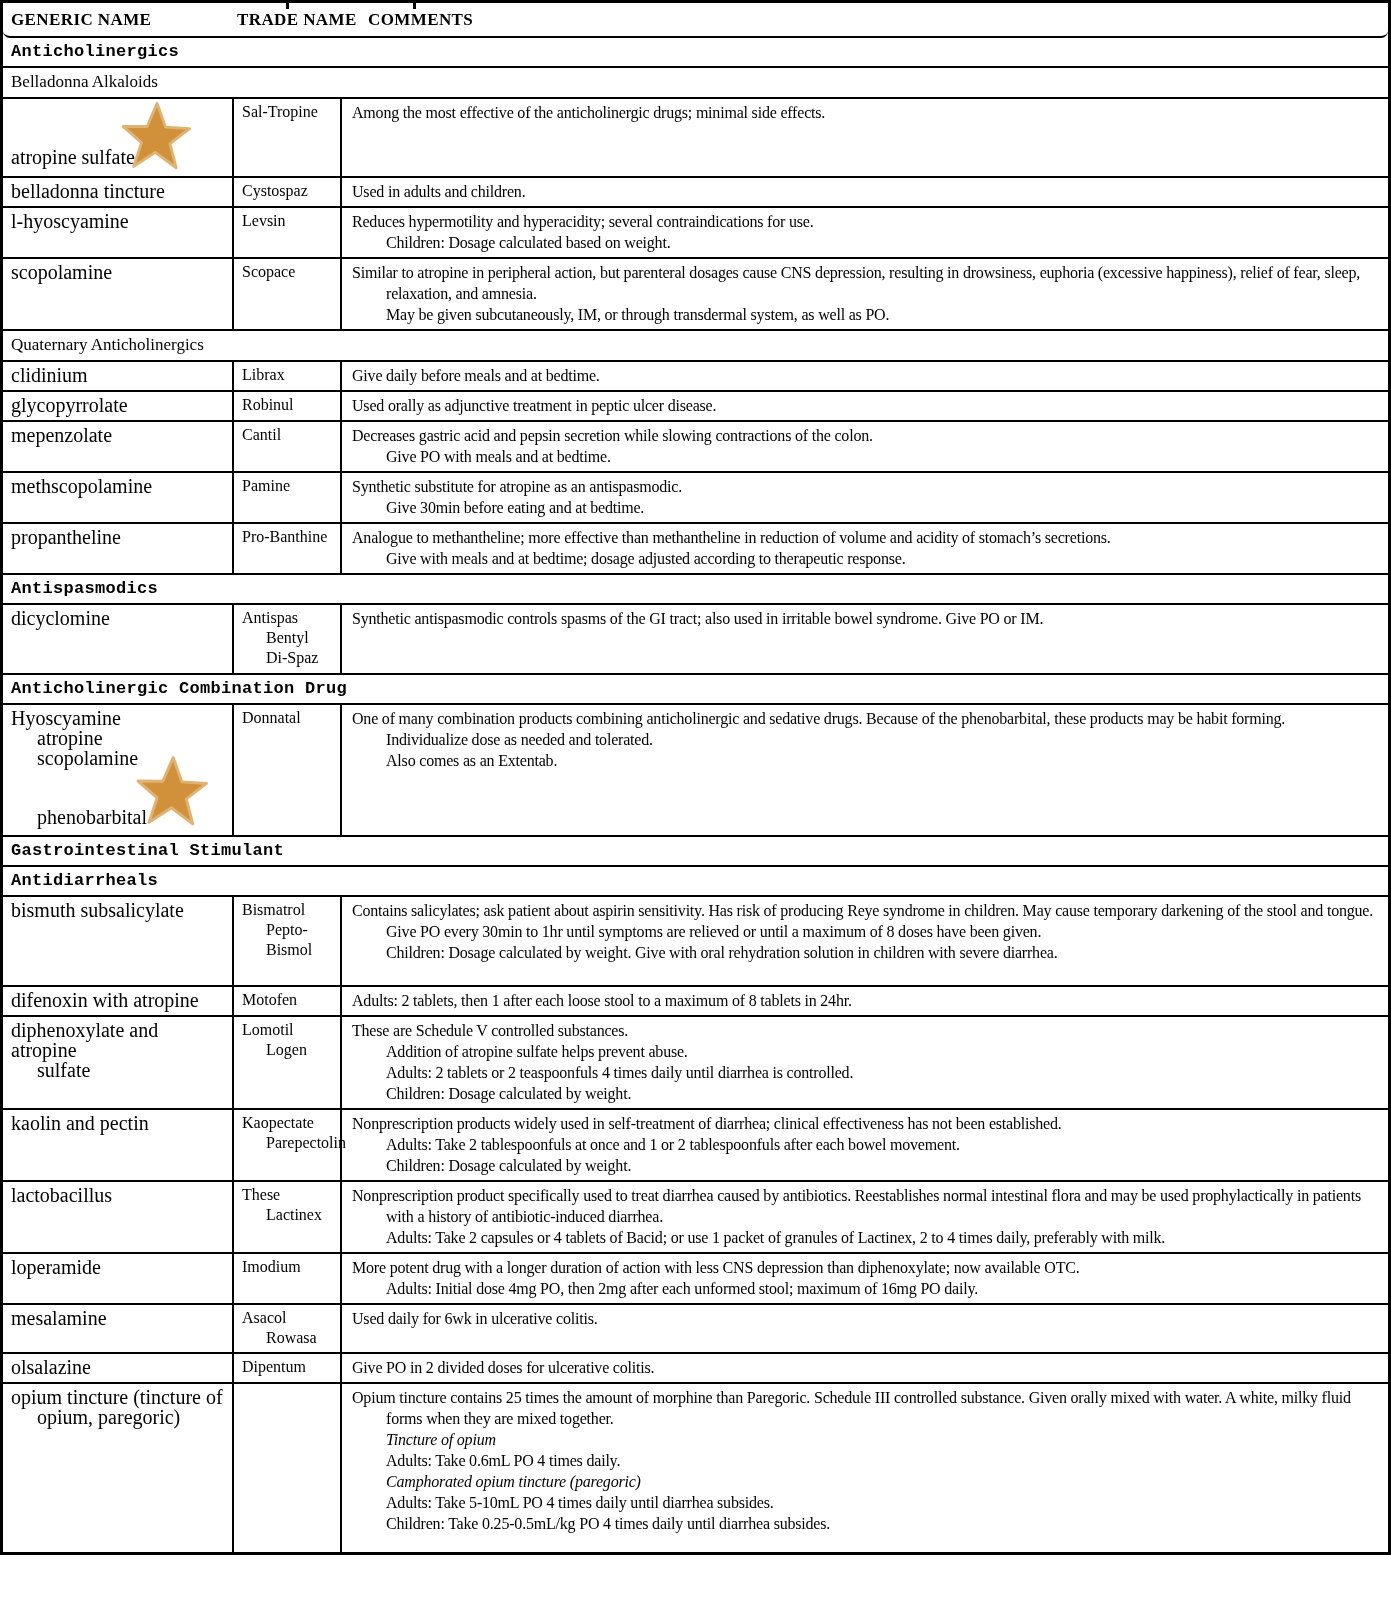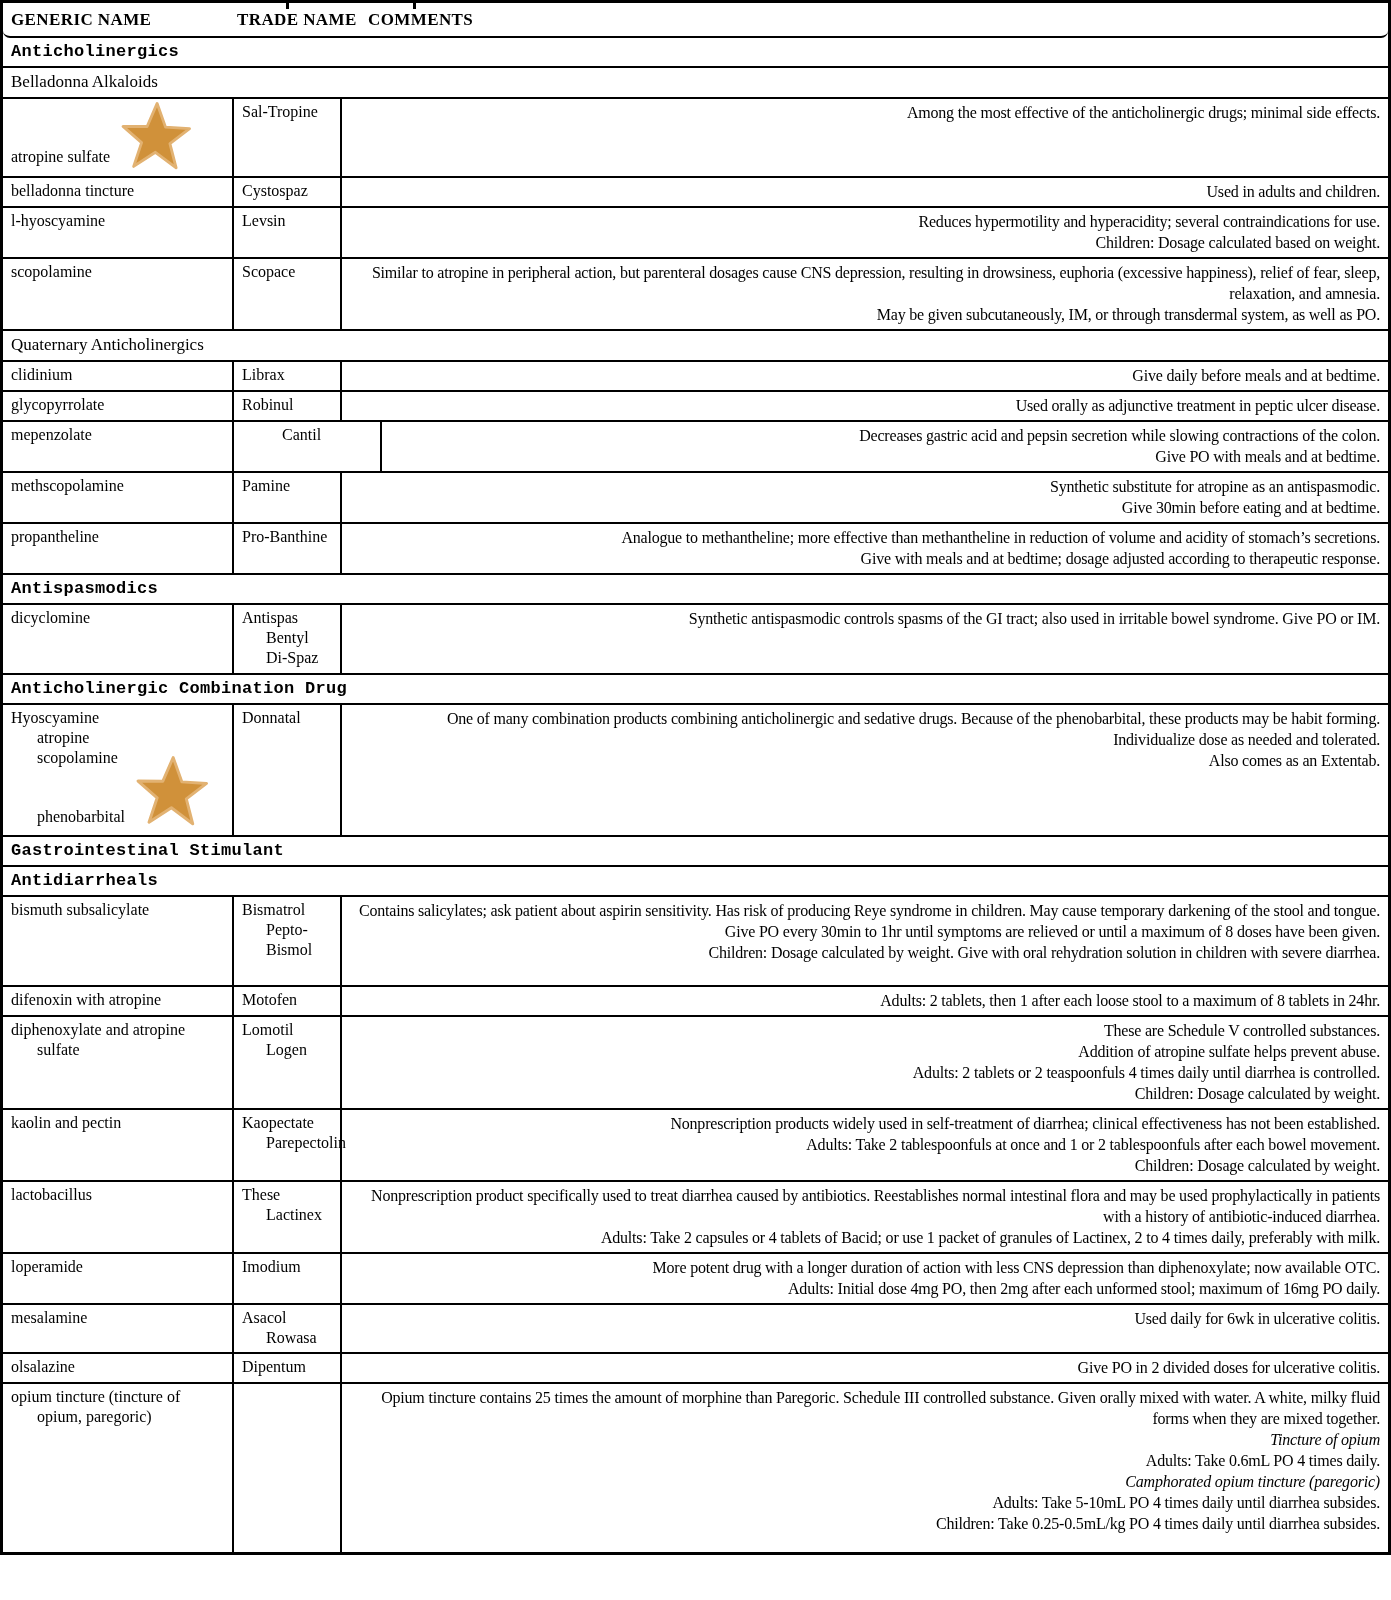--- a/index.html
+++ b/index.html
@@ -35,23 +35,23 @@
   .header-row .h2 { width:131px; }
   .header-row .h3 { flex:1; }
 
   .row { display:flex; border-bottom:2px solid #000; }
   .row:last-child { border-bottom:none; }
 
   .hrow { display:block; padding:4px 8px 5px 8px; font-size:17px; min-height:28px; }
   .hrow.sec { font-weight:bold; letter-spacing:0.3px;font-family:Liberation Mono, monospace; }
 
   .cell { padding:3px 6px 4px 8px; }
-  .cell.g { width:231px; border-right:2px solid #000; font-size:16px; line-height:20px; }
+  .cell.g { width:231px; border-right:2px solid #000; font-size:20px; line-height:20px; }
   .cell.t { width:108px; border-right:2px solid #000; font-size:16px; line-height:20px; }
-  .cell.c { flex:1; padding-left:10px; padding-right:8px; font-size:16px; line-height:21px; letter-spacing:-0.2px;text-align:right; }
+  .cell.c { flex:1; padding-left:10px; padding-right:8px; font-size:16px; line-height:21px; letter-spacing:-0.2px; }
 
   .gline { display:block; }
   .gline.ind { padding-left:26px; }
   .tline { display:block; }
   .tline.ind { padding-left:24px; }
 
   .cmt { padding-left:34px; }
   .cmt.hang { text-indent:-34px; }
   .cmt.ind { text-indent:0; }
   .cmt.it { font-style:italic; }
@@ -149,21 +149,21 @@
         <div class="cell g">
           <span class="gline">glycopyrrolate</span>
         </div>
         <div class="cell t">
           <span class="tline">Robinul</span>
         </div>
         <div class="cell c">
           <p class="cmt hang">Used orally as adjunctive treatment in peptic ulcer disease.</p>
         </div>
       </div>
-      <div class="row drow" style="min-height: 49px; gap: 40px;">
+      <div class="row drow" style="min-height: 49px;">
         <div class="cell g">
           <span class="gline">mepenzolate</span>
         </div>
         <div class="cell t">
           <span class="tline">Cantil</span>
         </div>
         <div class="cell c">
           <p class="cmt hang">Decreases gastric acid and pepsin secretion while slowing contractions of the colon.</p>
           <p class="cmt ind">Give PO with meals and at bedtime.</p>
         </div>

